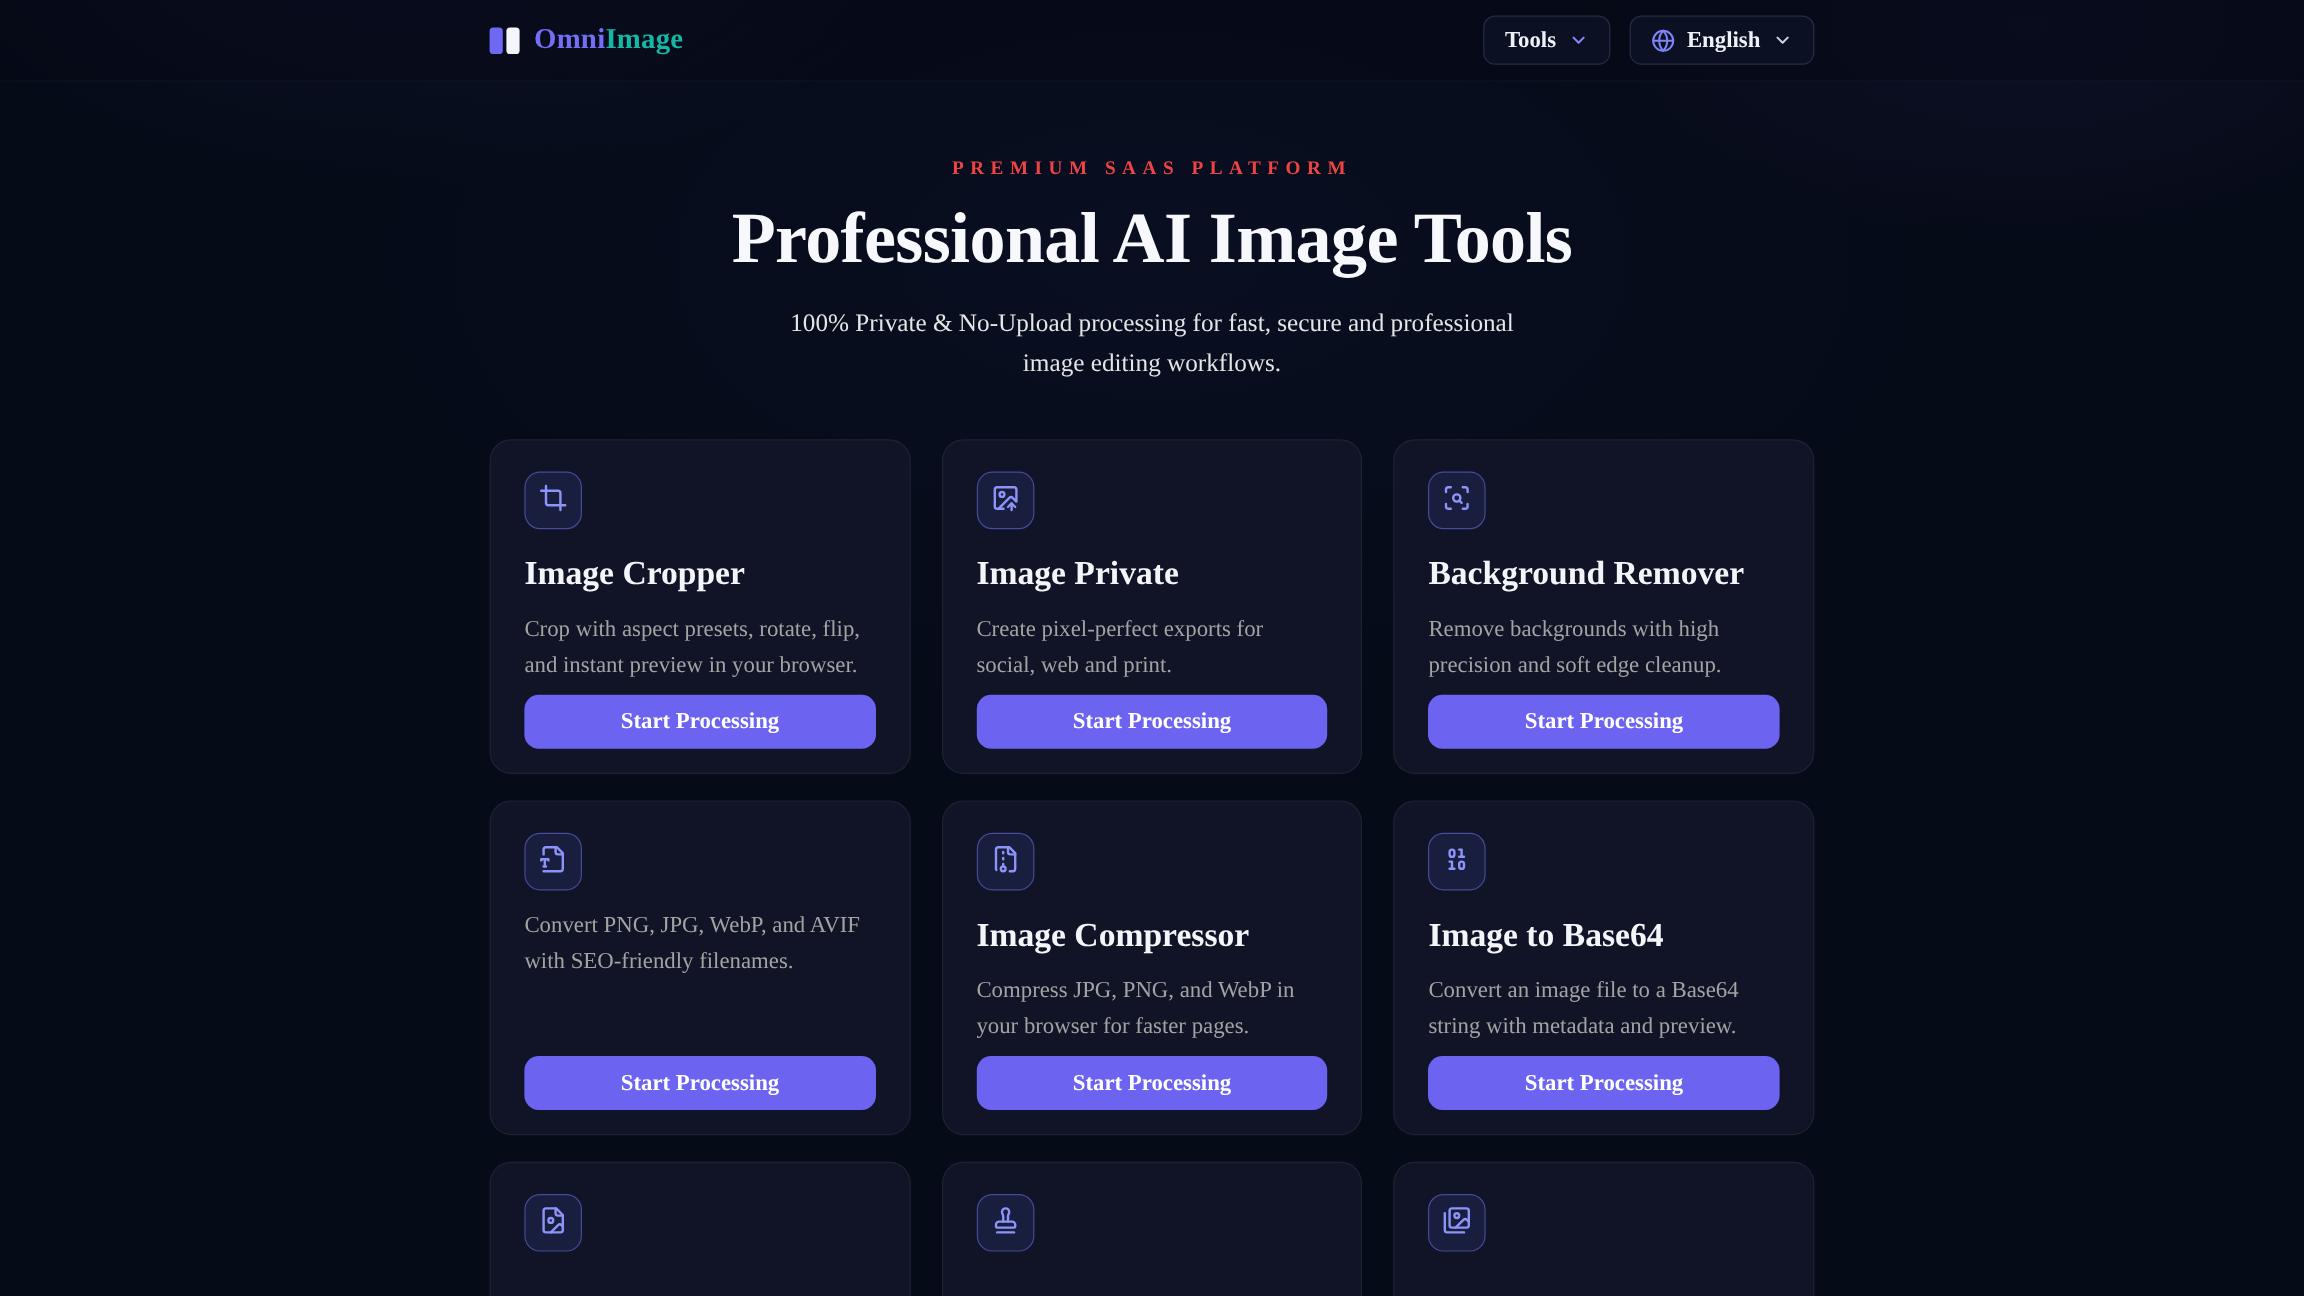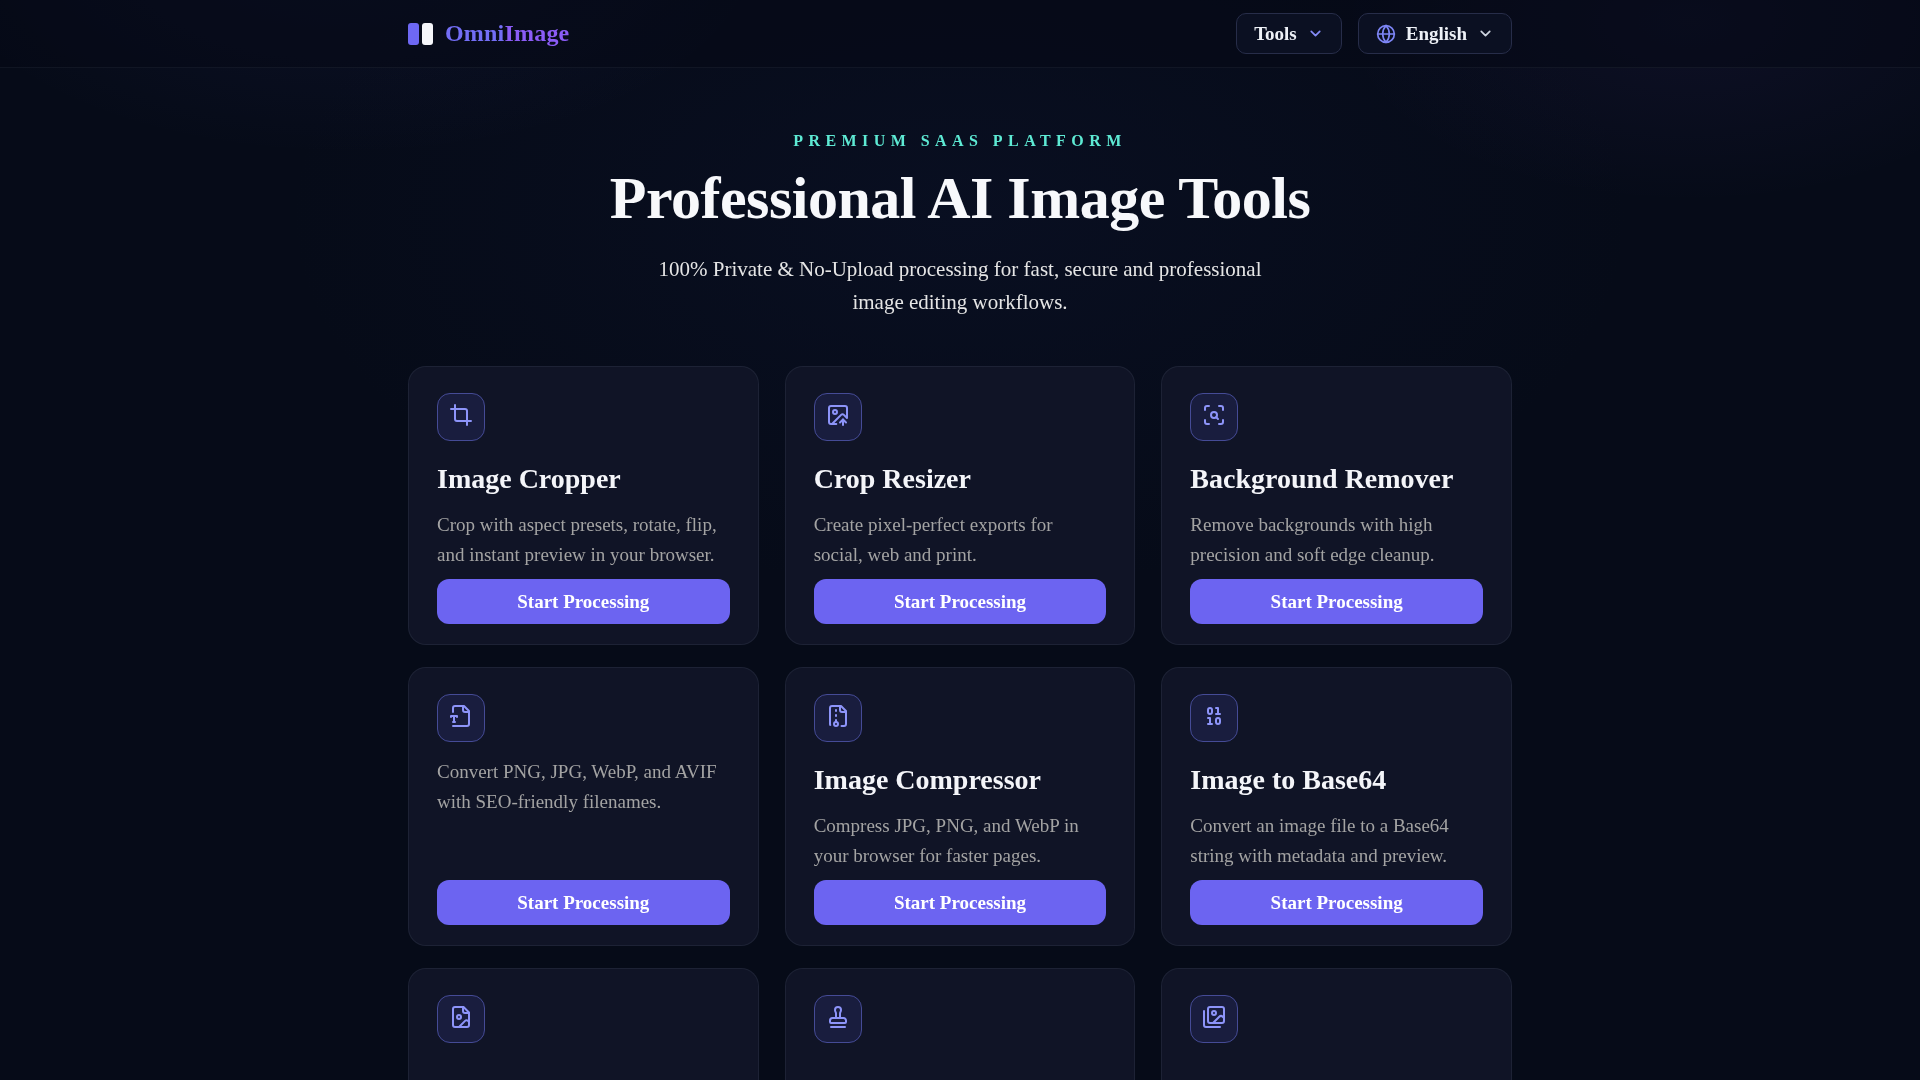--- a/index.html
+++ b/index.html
@@ -27,37 +27,37 @@
   .topbar-inner {
     width:1104px; margin:0 auto; display:flex; align-items:center; justify-content:space-between;
   }
   .brand { display:flex; align-items:center; gap:12px; }
   .logo-mark { display:flex; gap:3px; align-items:center; }
   .logo-bar { width:11px; height:22px; border-radius:3px; }
   .logo-bar.left  { background:#6e68f3; }
   .logo-bar.right { background:#f5f6fa; }
   .brand-text { font-size:24px; font-weight:bold; letter-spacing:0.2px; }
   .brand-omni  { color:#736ef5; }
-  .brand-image { color:#8b5cf6; }
+  .brand-image { color:#14b8a6; }
 
   .nav-pills { display:flex; gap:16px; align-items:center; }
   .pill {
     display:flex; align-items:center; gap:10px; height:41px; padding:0 17px;
     border:1px solid #272d49; border-radius:10px; background:#0b1022;
     color:#eef1f7; font-family:inherit; font-size:19px; font-weight:bold; cursor:pointer;
   }
   .pill svg { display:block; }
   .chev-accent { color:#848bf7; }
   .chev-plain  { color:#cdd3df; }
   .globe       { color:#7d85f6; }
 
   
   .hero { position:relative; text-align:center; padding-top:64px; }
   .eyebrow {
-    color:#5eead4; font-size:16px; font-weight:bold; letter-spacing:0.34em;
+    color:#ef4444; font-size:16px; font-weight:bold; letter-spacing:0.34em;
   }
   .hero-title {
     margin-top:14px; font-size:60px; font-weight:bold; letter-spacing:-0.5px; color:#f7f8fb;
   }
   .hero-sub {
     margin:20px auto 0; max-width:640px; font-size:21px; line-height:1.55; color:#e5e5e5;
   }
 
   
   .tools-grid {
@@ -143,21 +143,21 @@
 
   <article class="card">
     <div class="icon-tile">
       <span class="tool-icon"><svg width="24" height="24" viewBox="0 0 24 24" fill="none" stroke="currentColor" stroke-width="2" stroke-linecap="round" stroke-linejoin="round">
             <path d="M10.3 21H5a2 2 0 0 1-2-2V5a2 2 0 0 1 2-2h14a2 2 0 0 1 2 2v10l-3.1-3.1a2 2 0 0 0-2.814.014L6 21"></path>
             <path d="m14 19.5 3-3 3 3"></path>
             <path d="M17 22v-5.5"></path>
             <circle cx="9" cy="9" r="2"></circle>
           </svg></span>
     </div>
-    <h3 class="card-title">Crop Resizer</h3>
+    <h3 class="card-title">Image Private</h3>
     <p class="card-desc">Create pixel-perfect exports for social, web and print.</p>
     <button class="cta">Start Processing</button>
   </article>
 
   <article class="card">
     <div class="icon-tile">
       <span class="tool-icon"><svg width="24" height="24" viewBox="0 0 24 24" fill="none" stroke="currentColor" stroke-width="2" stroke-linecap="round" stroke-linejoin="round">
             <path d="M3 7V5a2 2 0 0 1 2-2h2"></path>
             <path d="M17 3h2a2 2 0 0 1 2 2v2"></path>
             <path d="M21 17v2a2 2 0 0 1-2 2h-2"></path>

